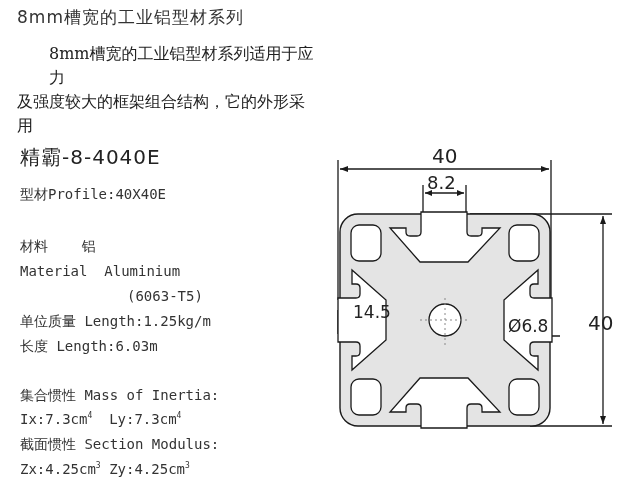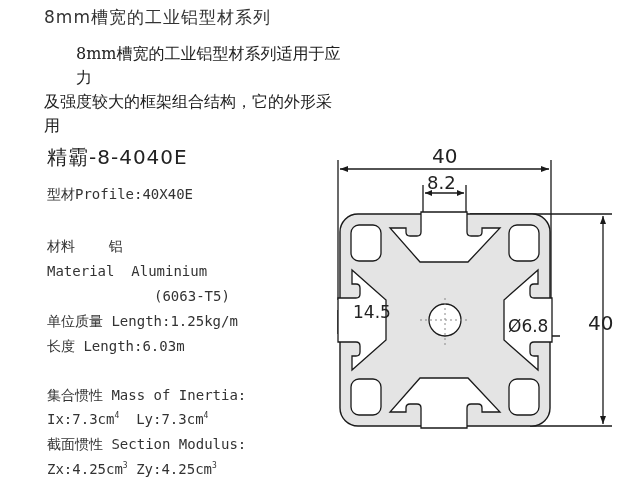--- a/index.html
+++ b/index.html
@@ -1,17 +1,17 @@
 <!DOCTYPE html>
 <html><head>
 <meta charset="utf-8">
 <style>
   html,body{margin:0;padding:0;background:#fff;}
   body{width:626px;height:496px;position:relative;overflow:hidden;color:#222;font-family:"DejaVu Sans",sans-serif;}
-  .abs{position:absolute;white-space:nowrap;margin-left:27px;}
+  .abs{position:absolute;white-space:nowrap;}
   .title{left:17px;top:6px;font-size:17px;color:#333;letter-spacing:1px;}
   .para{left:17px;top:42px;font-family:"DejaVu Serif",serif;font-size:16px;line-height:24px;color:#222;white-space:normal;width:300px;}
   .para .indent{padding-left:32px;}
   .model{left:20px;top:144px;font-size:20px;color:#222;letter-spacing:1px;text-align:center;}
   .spec{left:20px;font-family:"DejaVu Sans Mono",monospace;font-size:14px;color:#333;}
   sup{font-size:8px;vertical-align:6px;}
   svg{position:absolute;left:0;top:0;}
   .dimtxt{font-family:"DejaVu Sans",sans-serif;fill:#222;}
 </style>
 </head>

